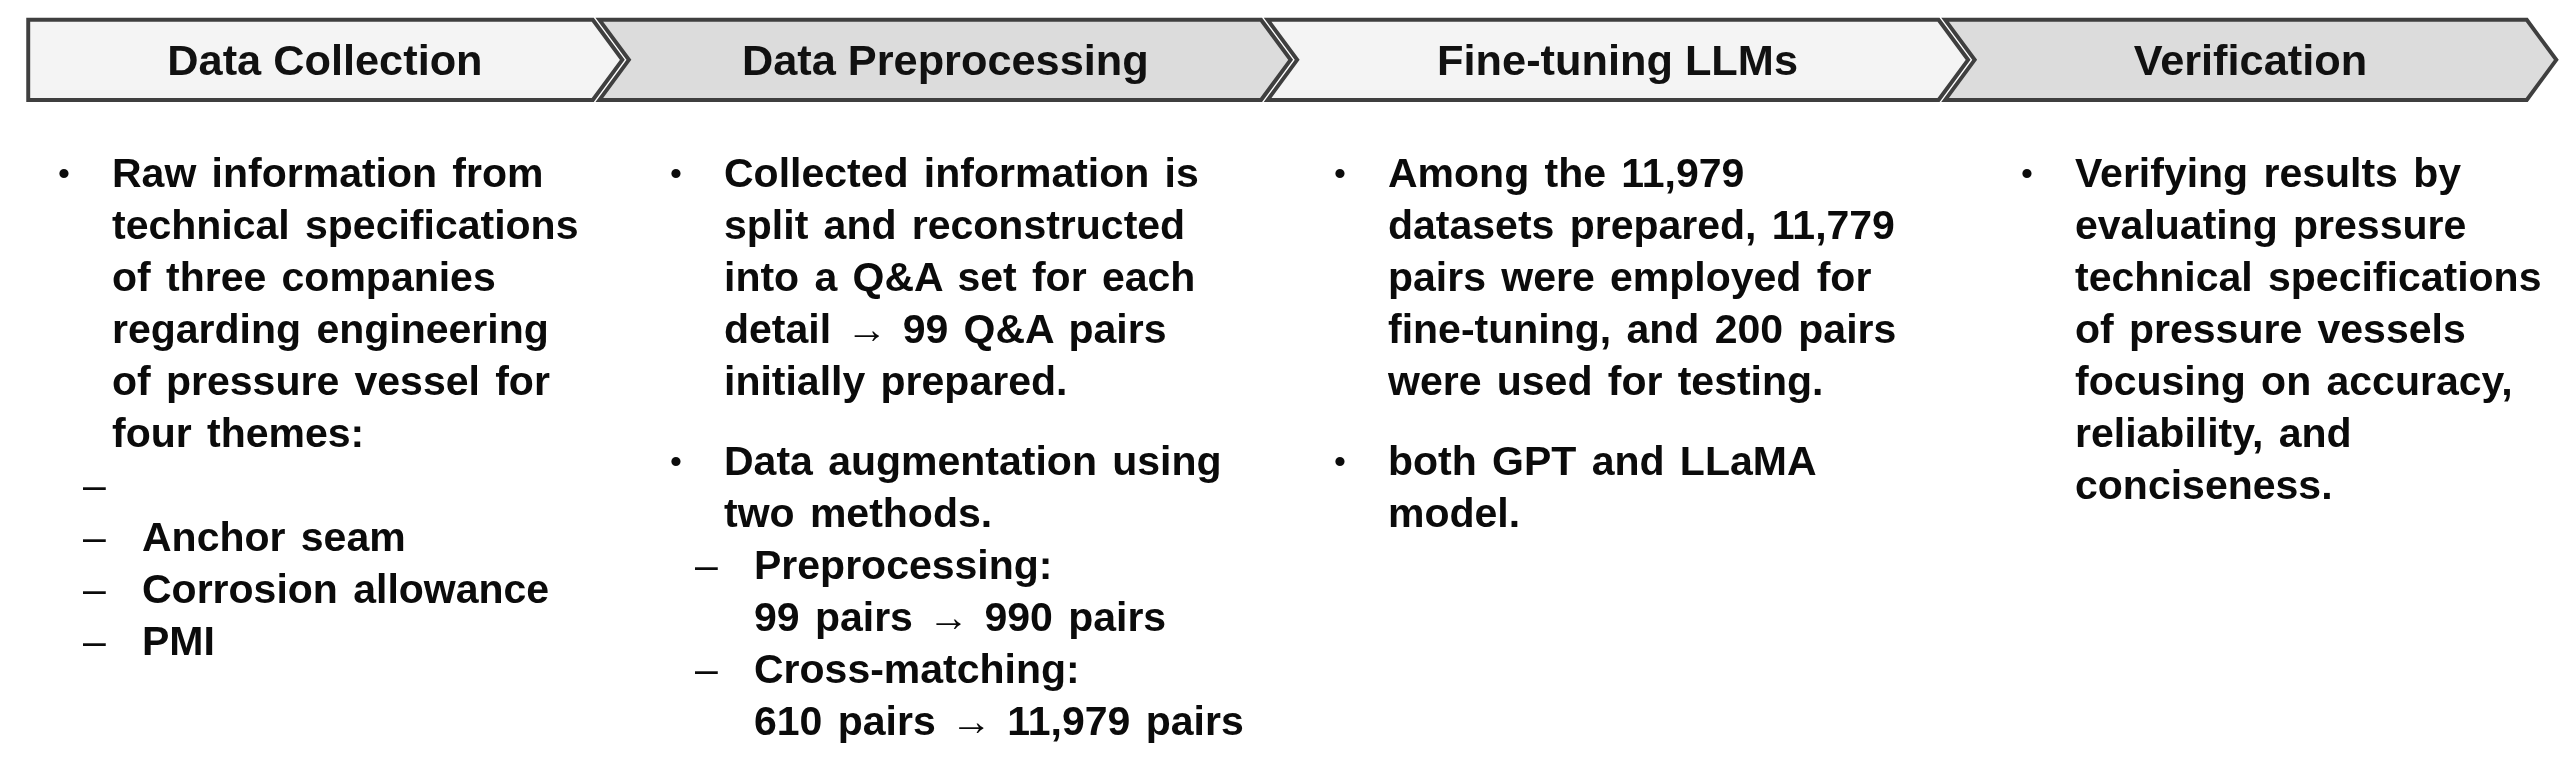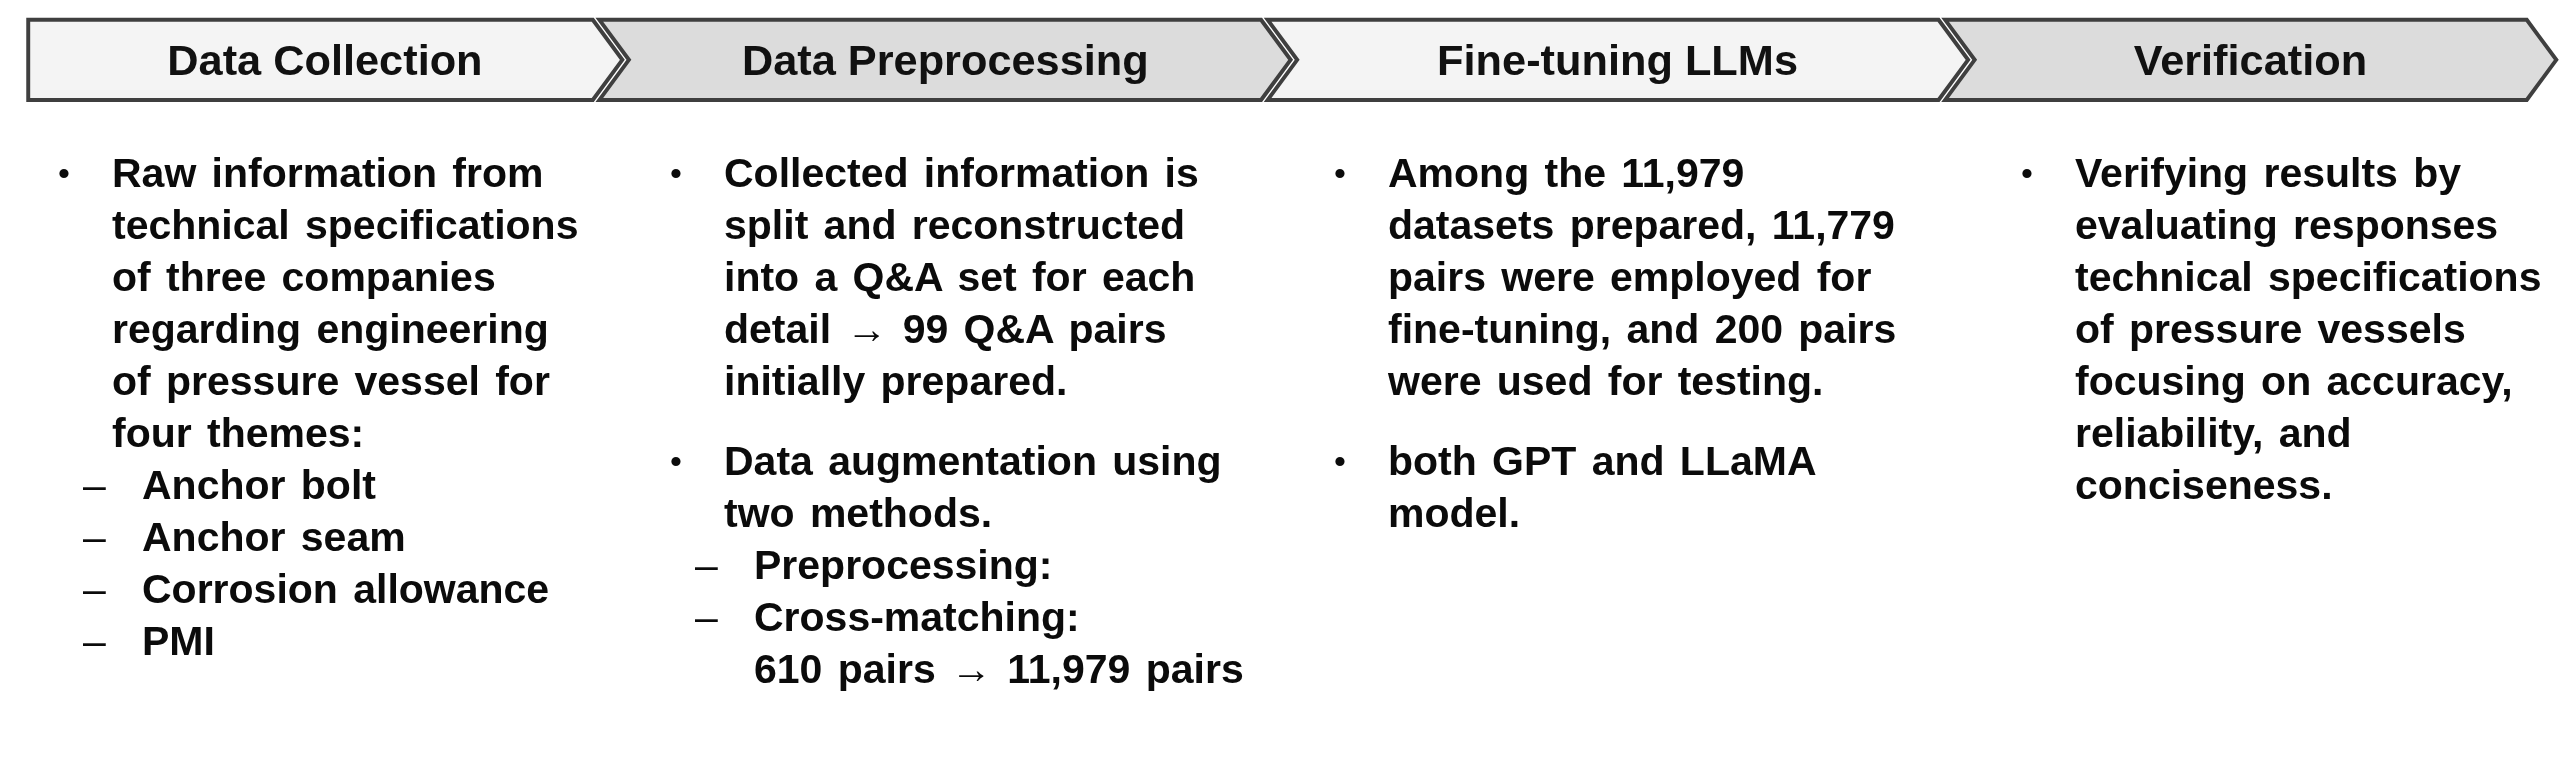--- a/index.html
+++ b/index.html
@@ -62,23 +62,20 @@
         <div class="line">Raw information from</div>
         <div class="line">technical specifications</div>
         <div class="line">of three companies</div>
         <div class="line">regarding engineering</div>
         <div class="line">of pressure vessel for</div>
         <div class="line">four themes:</div>
       </div>
     </div>
     <div class="item dash">
       <div class="marker">–</div>
-      <div class="lines">
-        <div class="line">Anchor bolt</div>
-      </div>
     </div>
     <div class="item dash">
       <div class="marker">–</div>
       <div class="lines">
         <div class="line">Anchor seam</div>
       </div>
     </div>
     <div class="item dash">
       <div class="marker">–</div>
       <div class="lines">
@@ -107,20 +104,21 @@
       <div class="marker">•</div>
       <div class="lines">
         <div class="line">Data augmentation using</div>
         <div class="line">two methods.</div>
       </div>
     </div>
     <div class="item dash">
       <div class="marker">–</div>
       <div class="lines">
         <div class="line">Preprocessing:</div>
+        <div class="line">99 pairs → 990 pairs</div>
       </div>
     </div>
     <div class="item dash">
       <div class="marker">–</div>
       <div class="lines">
         <div class="line">Cross-matching:</div>
         <div class="line">610 pairs → 11,979 pairs</div>
       </div>
     </div>
   </div>
@@ -141,21 +139,21 @@
         <div class="line">both GPT and LLaMA</div>
         <div class="line">model.</div>
       </div>
     </div>
   </div>
 <div class="column col-4">
     <div class="item bullet">
       <div class="marker">•</div>
       <div class="lines">
         <div class="line">Verifying results by</div>
-        <div class="line">evaluating responses</div>
+        <div class="line">evaluating pressure</div>
         <div class="line">technical specifications</div>
         <div class="line">of pressure vessels</div>
         <div class="line">focusing on accuracy,</div>
         <div class="line">reliability, and</div>
         <div class="line">conciseness.</div>
       </div>
     </div>
   </div>
 
 

